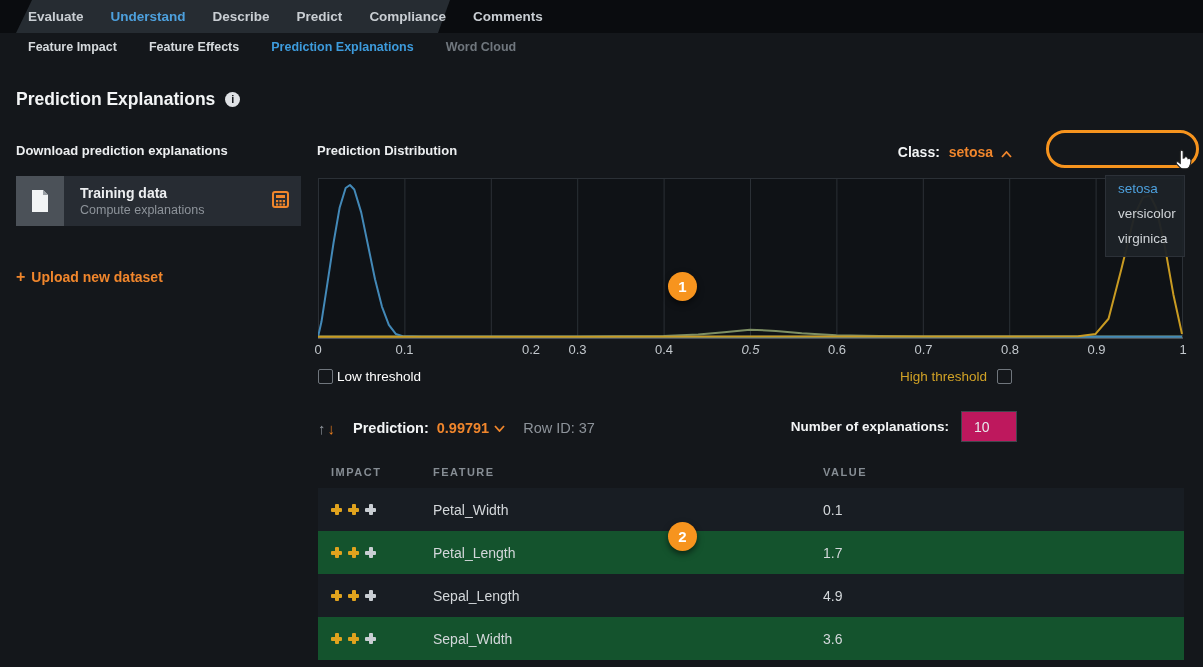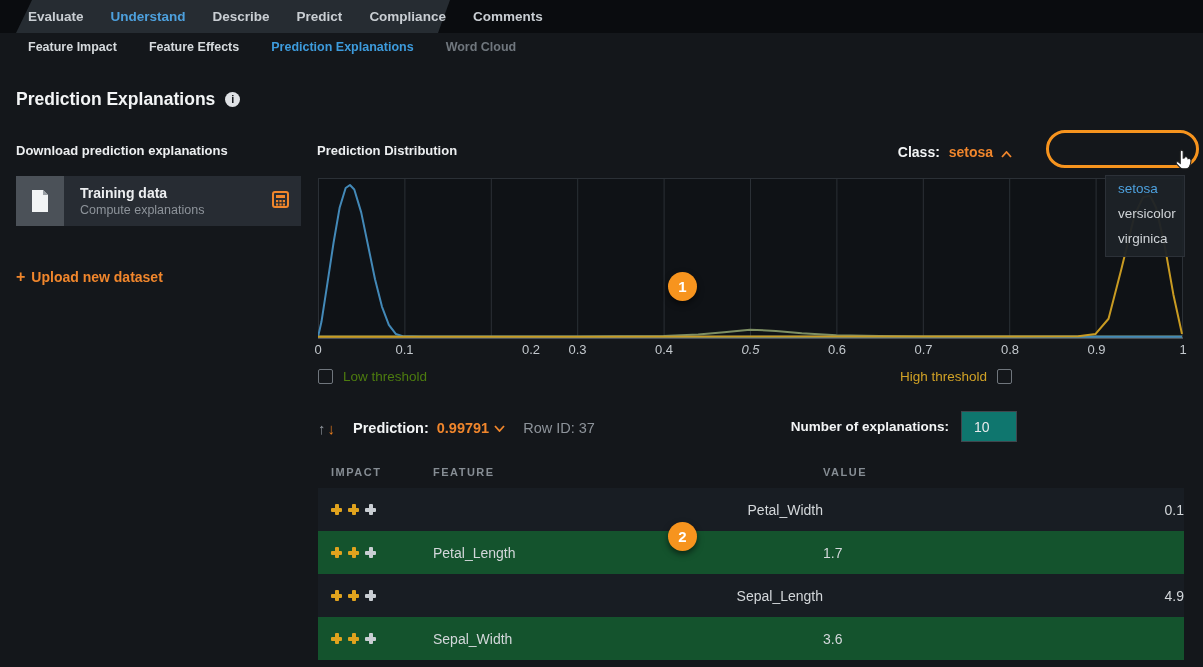--- a/index.html
+++ b/index.html
@@ -55,46 +55,46 @@
   .xlab { position:absolute; transform:translateX(-50%); font-size:13px; color:#c3c8cd; }
 
   .dropdown { position:absolute; left:1105px; top:175px; width:80px; height:82px;
     background:rgba(29,34,40,0.96); border:1px solid #2c3138; z-index:5; }
   .dd-item { height:25px; line-height:25px; padding-left:12px; font-size:13.5px; color:#cfd3d7; cursor:pointer; }
   .dd-item.selected { color:#4da0dd; }
 
   .thresh-row-left { position:absolute; left:318px; top:369px; display:flex; align-items:center; cursor:pointer; }
   .thresh-row-right { position:absolute; right:20px; top:369px; display:flex; align-items:center; cursor:pointer; }
   .checkbox { width:15px; height:15px; border:1.5px solid #70767d; border-radius:2px; background:transparent; }
-  .low-label { margin-left:10px; font-size:13.5px; color:#4d7c0f; }
+  .low-label { margin-left:4px; font-size:13.5px; color:#ffffff; }
   .high-label { margin-right:10px; font-size:13.5px; color:#d1a226; }
 
   
   .pred-bar { position:absolute; left:318px; top:416px; height:24px; display:flex; align-items:center; }
   .sort-up { font-size:15px; color:#8d939a; cursor:pointer; }
   .sort-down { font-size:15px; color:#e87d1e; cursor:pointer; margin-left:2px; }
   .pred-label { margin-left:18px; font-size:14.5px; font-weight:bold; color:#f2f4f5; }
   .pred-value { margin-left:8px; font-size:14.5px; font-weight:bold; color:#f0862c; cursor:pointer;text-align:center; }
   .pred-chev { margin-left:5px; cursor:pointer; }
   .rowid { margin-left:18px; font-size:14.5px; color:#8d939a; }
 
   .numexp { position:absolute; right:15px; top:411px; display:flex; align-items:center; }
   .numexp-label { font-size:13.5px; font-weight:bold; color:#f2f4f5; margin-right:12px; }
-  .numexp-input { width:56px; height:31px; background:#0f766e; border:1px solid #40464d;
+  .numexp-input { width:56px; height:31px; background:#be185d; border:1px solid #40464d;
     color:#e8eaec; font-size:14px; font-family:inherit; padding-left:12px; }
 
   
   .xtable { position:absolute; left:318px; top:455px; width:866px; }
   .thead { display:flex; height:33px; align-items:center; }
   .th { font-size:11px; font-weight:bold; color:#868d94; letter-spacing:1.5px; }
   .col-impact { width:115px; padding-left:13px; }
   .col-feature { width:390px; }
   .col-value { flex:1; }
   .trow { display:flex; height:43px; align-items:center; }
-  .trow.odd { background:#181d23;text-align:right; }
+  .trow.odd { background:#181d23; }
   .trow.even { background:#14532d; }
   .cell { font-size:14px; color:#d3d7da; }
   .impact-cell { display:flex; gap:6px; align-items:center; }
   .plus { position:relative; width:11px; height:11px; display:inline-block; }
   .plus::before { content:""; position:absolute; left:4px; top:0; width:3.5px; height:11px;
     background:currentColor; border-radius:1px; }
   .plus::after { content:""; position:absolute; left:0; top:4px; width:11px; height:3.5px;
     background:currentColor; border-radius:1px; }
   .plus.gold { color:#e0a31e; }
   .plus.gray { color:#c9ced3; }

